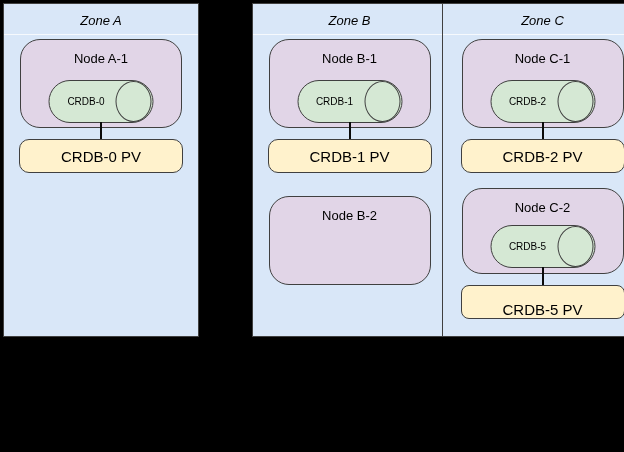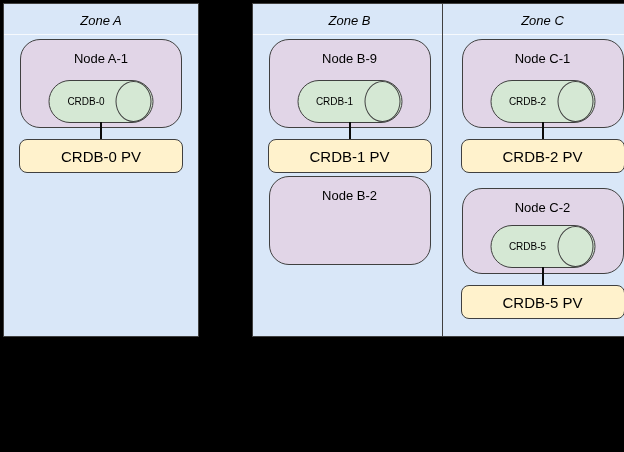--- a/index.html
+++ b/index.html
@@ -18,21 +18,21 @@
   .zone-title{position:absolute;top:9px;left:0;right:0;text-align:center;
               font-size:13px;line-height:16px;font-style:italic;}
   .zone-separator{position:absolute;top:30px;left:0;right:0;height:1px;
                   background:var(--separator-color,#ffffff);opacity:.75;}
 
   .node{position:absolute;left:50%;transform:translateX(-50%);width:162px;
         background:var(--node-fill,#e1d5e7);
         border:1px solid var(--shape-stroke,#404040);
         border-radius:20px;box-sizing:border-box;z-index:2;}
   .node-1{top:35px;height:89px;}
-  .zone-b .node-2{top:172px;height:89px;}
+  .zone-b .node-2{top:192px;height:89px;}
   .zone-c .node-2{top:184px;height:86px;}
   .node-title{margin-top:11px;text-align:center;font-size:13px;line-height:16px;}
 
   .cylinder{position:absolute;left:50%;transform:translateX(-50%);
             width:105px;height:43px;
             background:var(--db-fill,#d5e8d4);
             border:1px solid var(--shape-stroke,#404040);
             border-radius:22px;box-sizing:border-box;}
   .node-1 .cylinder{top:40px;}
   .node-2 .cylinder{top:36px;}
@@ -47,22 +47,22 @@
   .connector{position:absolute;left:50%;margin-left:-1px;width:2px;
              background:var(--connector-color,#0a0a0a);z-index:3;}
   .conn-1{top:118px;height:17px;}
   .conn-2{top:263px;height:18px;}
 
   .pv{position:absolute;left:50%;transform:translateX(-50%);width:164px;height:34px;
       background:var(--pv-fill,#fff2cc);
       border:1px solid var(--shape-stroke,#404040);
       border-radius:8px;box-sizing:border-box;z-index:4;
       display:flex;align-items:center;justify-content:center;}
-  .pv-1{top:135px;}
-  .pv-2{top:281px;}
+  .pv-1{top:135px;border-radius:10px;}
+  .pv-2{top:281px;align-items:flex-end;}
   .pv-label{font-size:15px;}
 </style>
 </head>
 <body>
 
 <div class="stage">
 
   <div class="zone zone-a">
     <div class="zone-title">Zone A</div>
     <div class="zone-separator"></div>
@@ -76,21 +76,21 @@
     <div class="connector conn-1"></div>
     <div class="pv pv-1">
       <span class="pv-label">CRDB-0 PV</span>
     </div>
   </div>
 
   <div class="zone zone-b">
     <div class="zone-title">Zone B</div>
     <div class="zone-separator"></div>
     <div class="node node-1">
-      <div class="node-title">Node B-9</div>
+      <div class="node-title">Node B-1</div>
       <div class="cylinder">
         <div class="cyl-ellipse"></div>
         <div class="cyl-label">CRDB-1</div>
       </div>
     </div>
     <div class="connector conn-1"></div>
     <div class="pv pv-1">
       <span class="pv-label">CRDB-1 PV</span>
     </div>
     <div class="node node-2">

